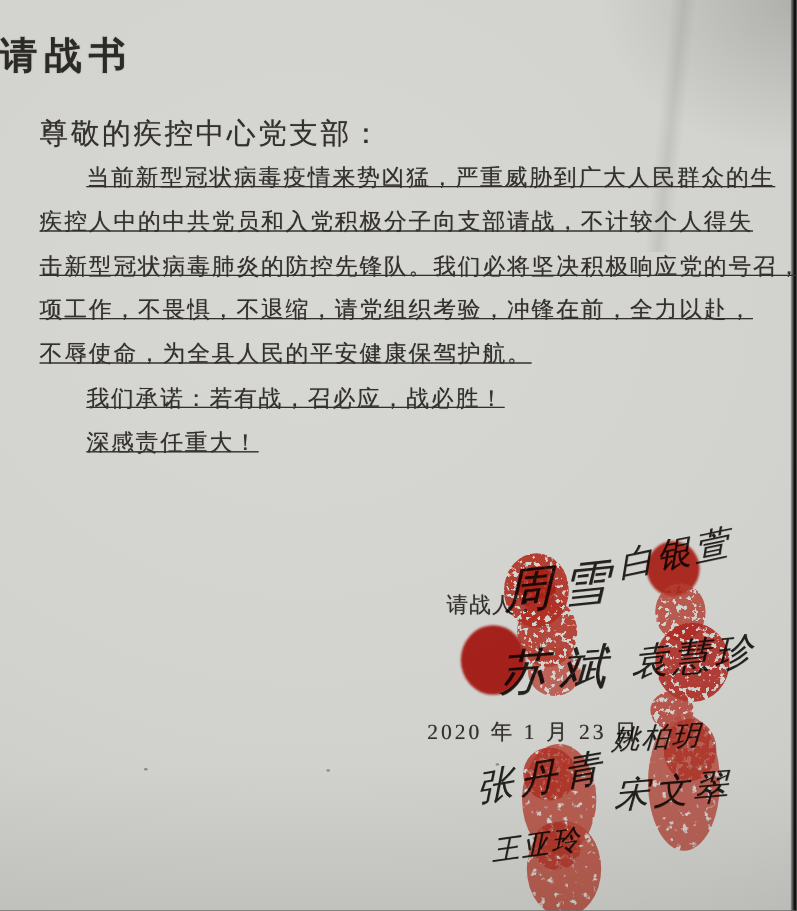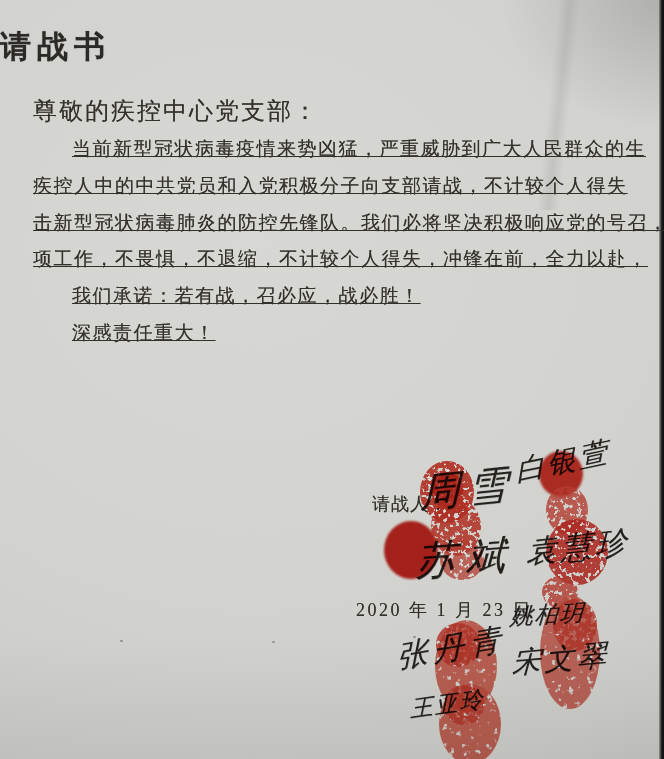--- a/index.html
+++ b/index.html
@@ -89,21 +89,22 @@
   <div class="speck" style="left:413px;top:636px;"></div>
 
   <h1 class="title">请战书</h1>
 
   <div class="salutation">尊敬的疾控中心党支部：</div>
 
   <div class="body-text">
     <div class="line indent">当前新型冠状病毒疫情来势凶猛，严重威胁到广大人民群众的生</div>
     <div class="line">疾控人中的中共党员和入党积极分子向支部请战，不计较个人得失</div>
     <div class="line">击新型冠状病毒肺炎的防控先锋队。我们必将坚决积极响应党的号召，</div>
-    <div class="line">项工作，不畏惧，不退缩，不计较个人得失，冲锋在前，全力以赴，</div>
+    <div class="line">项工作，不畏惧，不退缩，请党组织考验，冲锋在前，全力以赴，</div>
+    <div class="line">不辱使命，为全县人民的平安健康保驾护航。</div>
     <div class="line indent">我们承诺：若有战，召必应，战必胜！</div>
     <div class="line indent">深感责任重大！</div>
   </div>
 
   <div class="signer-label">请战人：</div>
   <div class="date">2020 年 1 月 23 日</div>
 
   <svg class="fingerprints" width="664" height="759" viewBox="0 0 664 759">
     <defs>
       <filter id="fpA" x="-40%" y="-40%" width="180%" height="180%">

